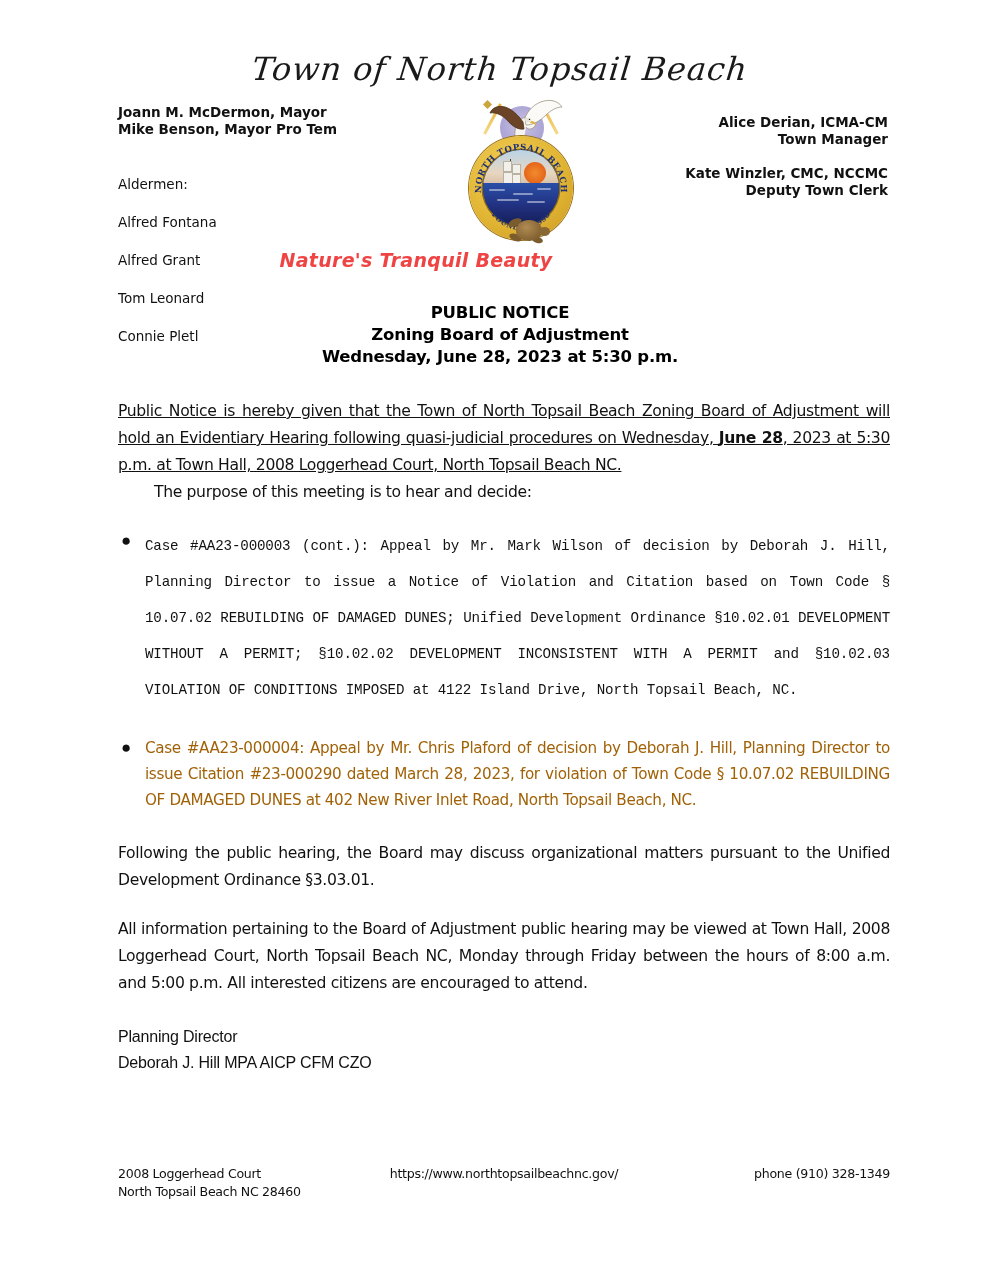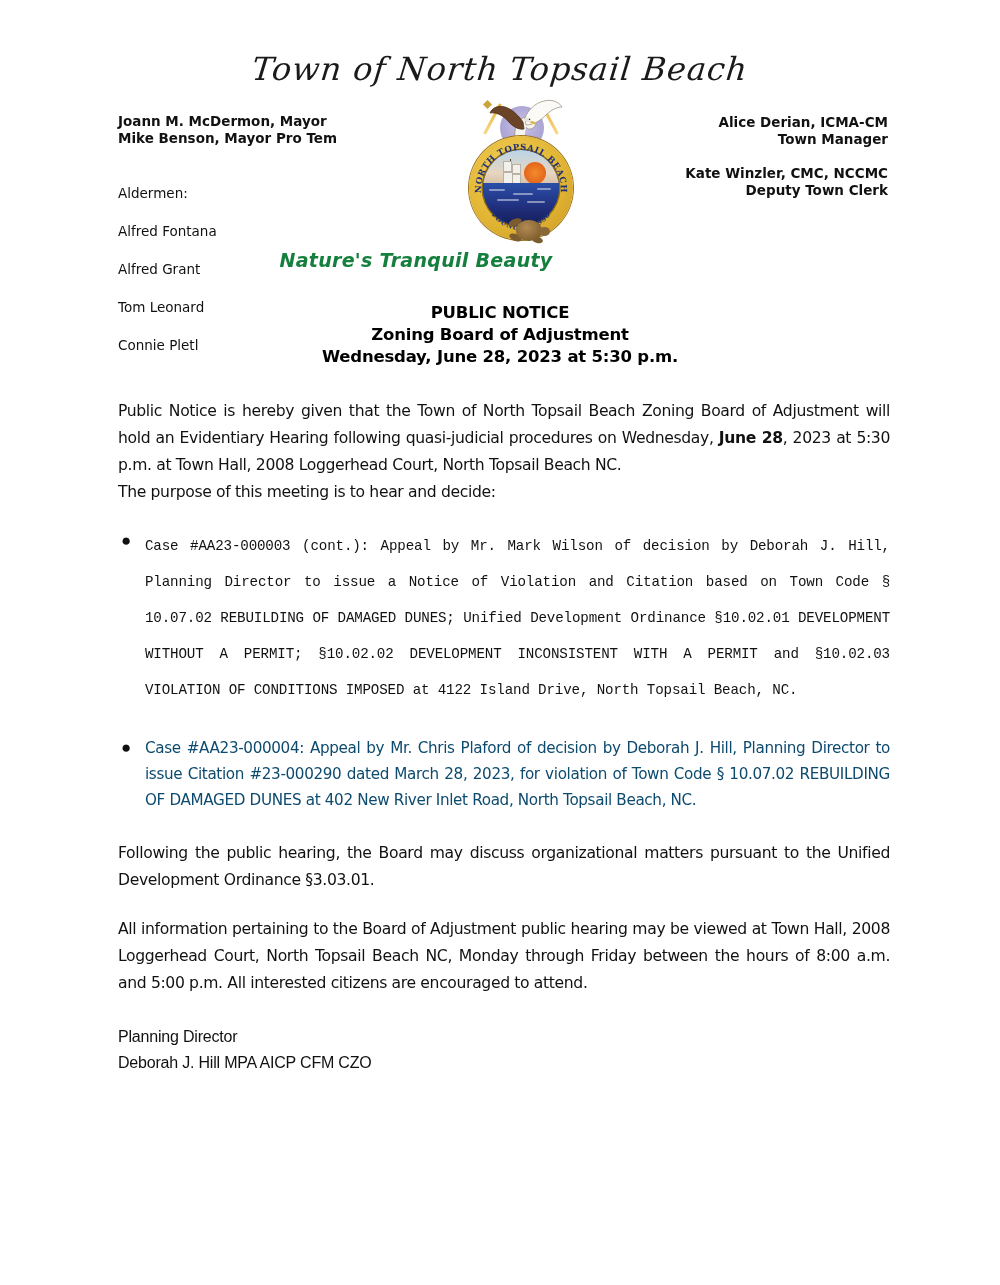--- a/index.html
+++ b/index.html
@@ -43,21 +43,21 @@
   .officials {
     position: absolute;
     font-family: "DejaVu Sans", sans-serif;
     font-size: 13.5px;
     line-height: 17px;
     color: #111;
     font-weight: 600;
   }
   .officials-left {
     left: 118px;
-    top: 113px;
+    top: 104px;
     text-align: left;
   }
   .officials-right {
     right: 112px;
     top: 114px;
     text-align: right;
   }
   .officials .gap { height: 17px; }
   .officials .ald-head { margin-top: 0; }
   .officials .line { white-space: nowrap; }
@@ -212,21 +212,21 @@
   .tagline {
     position: absolute;
     left: 0;
     top: 249px;
     width: 832px;
     text-align: center;
     font-family: "DejaVu Sans", sans-serif;
     font-style: italic;
     font-size: 19px;
     font-weight: 600;
-    color: #15803d;
+    color: #ef4444;
     letter-spacing: 0.3px;
   }
 
   
   .notice-title {
     position: absolute;
     left: 0;
     top: 302px;
     width: 1000px;
     text-align: center;
@@ -247,22 +247,22 @@
   }
   .para {
     font-family: "DejaVu Sans", sans-serif;
     font-size: 15.6px;
     line-height: 27px;
     color: #111;
     text-align: justify;
     letter-spacing: -0.35px;
     margin: 0;
   }
-  .para.lead { text-align: justify; }
-  .para.nojust { text-align: left; }
+  .para.lead { text-align: justify; text-decoration: underline; }
+  .para.nojust { text-align: left; margin-left: 36px; }
   .para b { font-weight: 700; }
   .spacer-md { height: 22px; }
   .spacer-lg { height: 27px; }
 
   .bullet-row {
     display: flex;
     align-items: flex-start;
   }
   .bullet-dot {
     width: 27px;
@@ -285,21 +285,21 @@
     font-size: 14.2px;
     line-height: 36px;
     letter-spacing: -0.15px;
     color: #111;
   }
   .bullet-text.main {
     font-family: "DejaVu Sans", sans-serif;
     font-size: 15.2px;
     line-height: 26px;
     letter-spacing: -0.35px;
-    color: #0c4a6e;
+    color: #a16207;
   }
 
   .signature {
     font-family: "Liberation Sans", sans-serif;
     font-size: 16px;
     line-height: 26px;
     letter-spacing: -0.2px;
     color: #111;
   }
 
@@ -455,14 +455,24 @@
     <p class="para">All information pertaining to the Board of Adjustment public hearing may be viewed at Town Hall, 2008 Loggerhead Court, North Topsail Beach NC, Monday through Friday between the hours of 8:00 a.m. and 5:00 p.m. All interested citizens are encouraged to attend.</p>
 
     <div class="spacer-lg"></div>
 
     <div class="signature">
       <div>Planning Director</div>
       <div>Deborah J. Hill MPA AICP CFM CZO</div>
     </div>
   </div>
 
+  <div class="footer">
+    <div class="footer-grid">
+      <div class="footer-left">
+        <div>2008 Loggerhead Court</div>
+        <div>North Topsail Beach NC 28460</div>
+      </div>
+      <div class="footer-mid">https://www.northtopsailbeachnc.gov/</div>
+      <div class="footer-right">phone (910) 328-1349</div>
+    </div>
+  </div>
 
 </div>
 
 </body></html>

